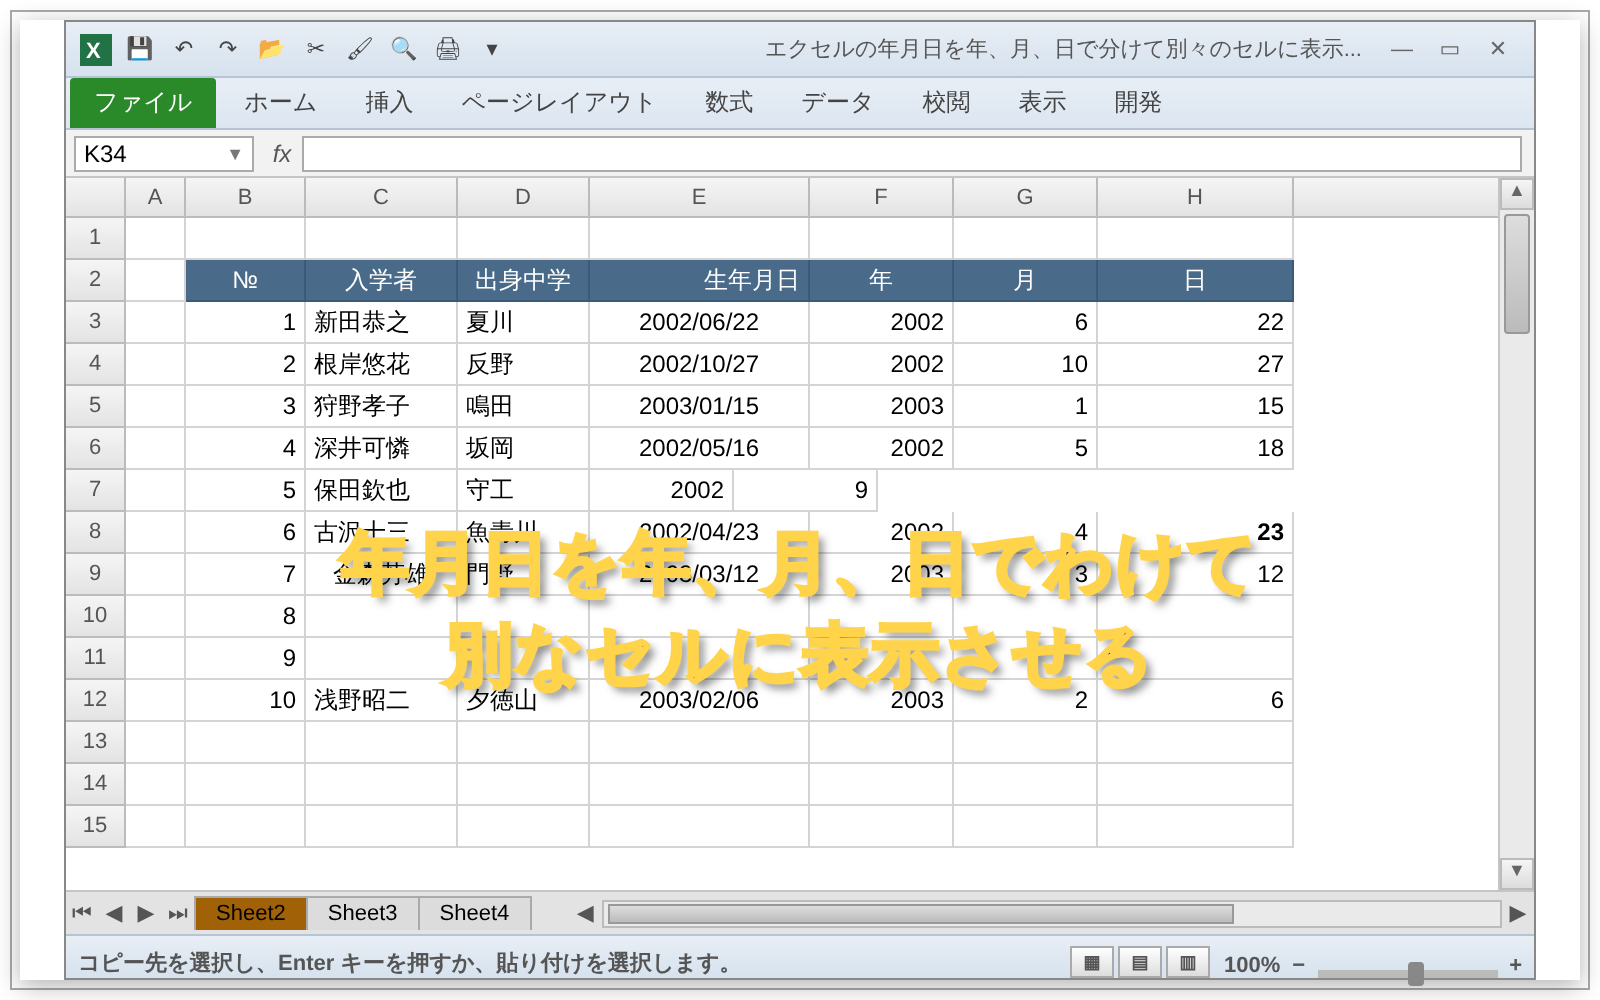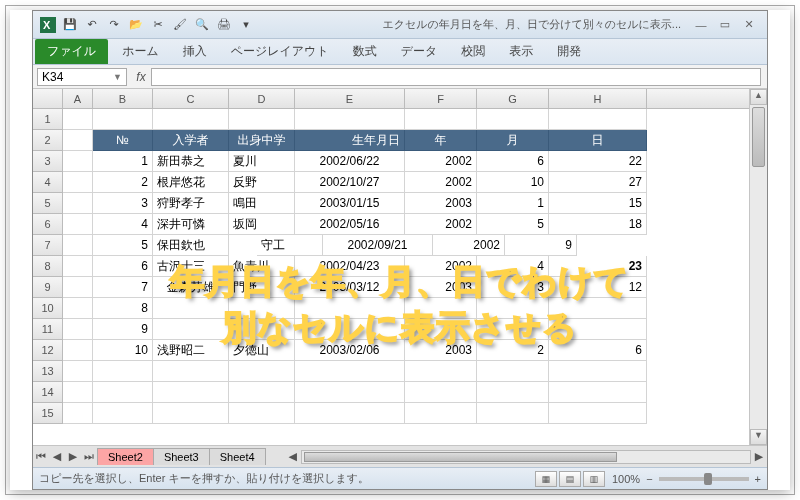--- a/index.html
+++ b/index.html
@@ -29,26 +29,26 @@
 .rh { width: 30px; background: linear-gradient(#f5f5f5,#e3e3e3); border-right: 1px solid #bbb; border-bottom: 1px solid #bbb; text-align: center; font-size: 11px; color: #555; line-height: 21px; }
 .cell { border-right: 1px solid #d4d4d4; border-bottom: 1px solid #d4d4d4; font-size: 12px; padding: 0 4px; line-height: 21px; overflow: hidden; white-space: nowrap; }
 .hdr { background: #4a6a8a; color: #fff; text-align: center; border-right: 1px solid #3a5a7a; border-bottom: 1px solid #3a5a7a; }
 .num { text-align: right; }
 .ctr { text-align: center; }
 .vscroll { width: 18px; background: #eaeaea; border-left: 1px solid #c5c5c5; position: relative; }
 .vscroll .arr { height: 16px; text-align: center; font-size: 9px; color: #666; background: linear-gradient(#f5f5f5,#ddd); border: 1px solid #bbb; }
 .vscroll .thumb { position: absolute; top: 18px; left: 2px; right: 2px; height: 60px; background: linear-gradient(#ddd,#bbb); border: 1px solid #999; border-radius: 2px; }
 .sheet-tabs { height: 22px; background: #e3e3e3; border-top: 1px solid #c5c5c5; display: flex; align-items: center; font-size: 11px; }
 .sheet-tabs .nav { width: 16px; text-align: center; color: #555; }
-.sheet-tabs .st { padding: 2px 10px; background: #fca5a5; border: 1px solid #aaa; border-bottom: none; margin-right: -1px; }
+.sheet-tabs .st { padding: 2px 10px; background: #a16207; border: 1px solid #aaa; border-bottom: none; margin-right: -1px; }
 .sheet-tabs .st.inact { background: #dcdcdc; }
 .sheet-tabs .hsc { flex: 1; margin-left: 20px; display: flex; align-items: center; }
 .sheet-tabs .hsc .tr { flex: 1; height: 14px; background: #eaeaea; border: 1px solid #bbb; position: relative; }
 .sheet-tabs .hsc .tb { position: absolute; left: 2px; top: 1px; bottom: 1px; width: 70%; background: linear-gradient(#ddd,#bbb); border: 1px solid #999; }
-.status { height: 22px; background: linear-gradient(#e8eef5,#d6e2ee); border-top: 1px solid #b5c5d6; display: flex; align-items: center; font-size: 11px; color: #555; padding: 0 6px; }
+.status { height: 22px; background: linear-gradient(#e8eef5,#d6e2ee); border-top: 1px solid #b5c5d6; display: flex; align-items: flex-end; font-size: 11px; color: #555; padding: 0 6px; font-weight: bold; }
 .status .msg { flex: 1; }
 .status .vbtn { width: 22px; height: 16px; border: 1px solid #aaa; background: linear-gradient(#fff,#ddd); margin: 0 1px; display: inline-flex; align-items: center; justify-content: center; font-size: 9px; }
 .status .zoom { margin: 0 6px; }
 .status .slider { width: 90px; height: 4px; background: #bbb; position: relative; margin: 0 6px; }
 .status .slider .h { position: absolute; left: 50%; top: -4px; width: 8px; height: 12px; background: #888; border-radius: 2px; }
 .overlay { position: absolute; top: 0; left: 0; right: 0; bottom: 0; pointer-events: none; display: flex; flex-direction: column; align-items: center; justify-content: center; padding-top: 110px; }
 .overlay .line { font-size: 34px; font-weight: 800; color: #2a2a88; -webkit-text-stroke: 2px #ffd34a; text-shadow: 3px 3px 4px rgba(0,0,0,0.5); letter-spacing: 1px; }
 </style>
 </head>
 <body>
@@ -178,22 +178,21 @@
               <div class="cell ctr" style="width: 110px;">2002/05/16</div>
               <div class="cell num" style="width: 72px;">2002</div>
               <div class="cell num" style="width: 72px;">5</div>
               <div class="cell num" style="width: 98px;">18</div>
             </div>
             <div class="row">
               <div class="rh">7</div>
               <div class="cell" style="width: 30px;"></div>
               <div class="cell num" style="width: 60px;">5</div>
               <div class="cell" style="width: 76px;">保田欽也</div>
-              <div class="cell" style="width: 66px; margin-left: 28px;">守工</div>
-              <div class="cell ctr" style="width: 110px;">2002/09/21</div>
+              <div class="cell" style="width: 66px;">守工</div>
               <div class="cell num" style="width: 72px;">2002</div>
               <div class="cell num" style="width: 72px;">9</div>
             </div>
             <div class="row">
               <div class="rh">8</div>
               <div class="cell" style="width: 30px;"></div>
               <div class="cell num" style="width: 60px;">6</div>
               <div class="cell" style="width: 76px;">古沢十三</div>
               <div class="cell" style="width: 66px;">魚青川</div>
               <div class="cell ctr" style="width: 110px;">2002/04/23</div>

